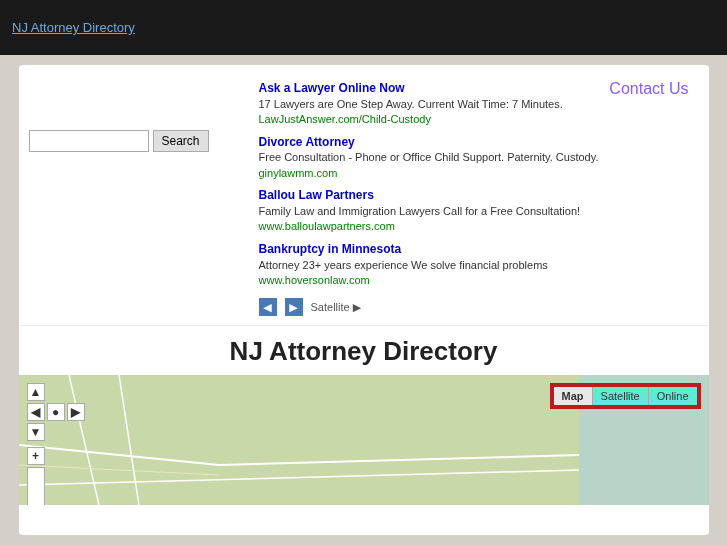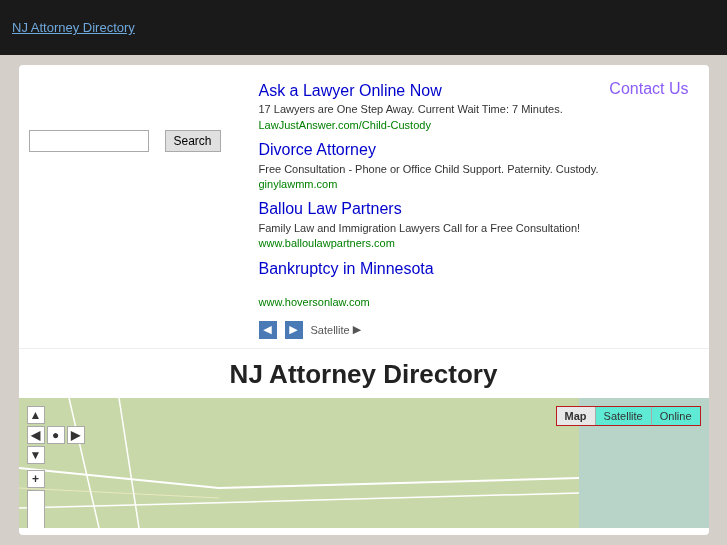--- a/index.html
+++ b/index.html
@@ -58,21 +58,21 @@
       display: flex;
       flex-direction: column;
       gap: 8px;
       width: 220px;
       flex-shrink: 0;
     }
 
     #search-box {
       display: flex;
       align-items: center;
-      gap: 16px;
+      gap: 4px;
       margin-top: 50px;
     }
 
     #search-input {
       width: 120px;
       height: 22px;
       border: 1px solid #aaa;
       padding: 2px 4px;
       font-size: 12px;
     }
@@ -94,22 +94,23 @@
     }
 
     .ad-item {
       font-size: 11px;
       color: #333;
       line-height: 1.4;
     }
 
     .ad-item a {
       color: #0000cc;
-      font-size: 16px;
+      font-size: 12px;
       text-decoration: none;
+      font-weight: bold;
     }
 
     .ad-item .ad-url {
       color: #008000;
       font-size: 11px;
       text-align: right;
     }
 
     #contact-us {
       color: #8b5cf6;
@@ -207,21 +208,21 @@
       justify-content: center;
       font-weight: bold;
       color: #333;
     }
 
     #map-type-controls {
       position: absolute;
       top: 8px;
       right: 8px;
       display: flex;
-      border: 1px solid #b91c1c;
+      border: 4px solid #b91c1c;
       overflow: hidden;
     }
 
     .map-type-btn {
       background: #5eead4;
       border: none;
       border-right: 1px solid #aaa;
       padding: 3px 8px;
       font-size: 11px;
       cursor: pointer;
@@ -267,21 +268,21 @@
           <span>Free Consultation - Phone or Office Child Support. Paternity. Custody.</span><br>
           <span class="ad-url">ginylawmm.com</span>
         </div>
         <div class="ad-item">
           <a href="#">Ballou Law Partners</a><br>
           <span>Family Law and Immigration Lawyers Call for a Free Consultation!</span><br>
           <span class="ad-url">www.balloulawpartners.com</span>
         </div>
         <div class="ad-item">
           <a href="#">Bankruptcy in Minnesota</a><br>
-          <br>
+          <span>Attorney 23+ years experience We solve financial problems</span><br>
           <span class="ad-url">www.hoversonlaw.com</span>
         </div>
 
         <div id="ad-controls">
           <button class="nav-arrow left">◀</button>
           <button class="nav-arrow right">▶</button>
           <span class="adchoices">
             <span>Satellite</span>
             <span>▶</span>
           </span>

